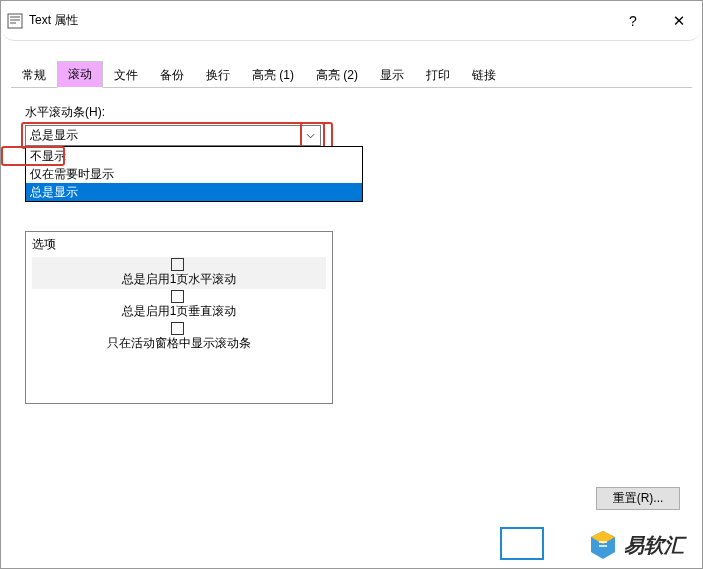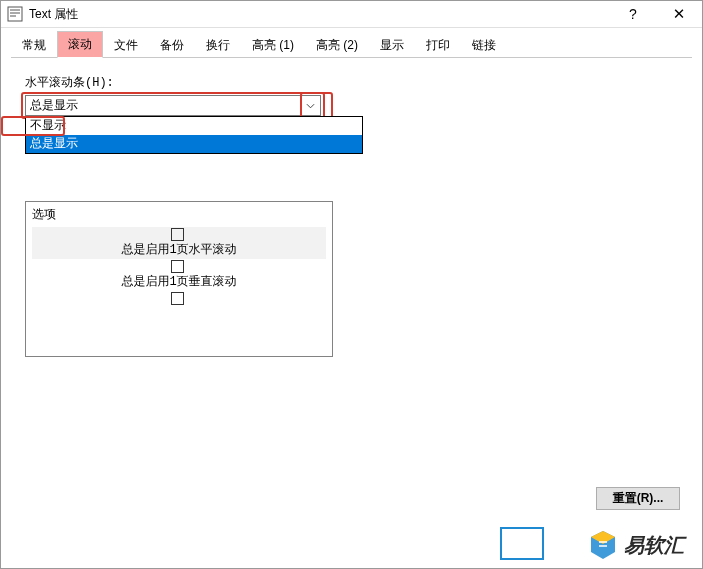--- a/index.html
+++ b/index.html
@@ -14,67 +14,67 @@
     position: relative;
   }
   .window {
     width: 703px;
     height: 569px;
     border: 1px solid #999;
     background: #fff;
     position: relative;
   }
   .titlebar {
-    height: 27px;
+    height: 40px;
     border-bottom: 1px solid #e0e0e0;
     display: flex;
     align-items: center;
     padding: 0 0 0 6px;
     background: #fff;
+    border-radius: 14px;
   }
   .title-icon {
     width: 16px; height: 16px;
     display: inline-flex; align-items:center; justify-content:center;
     margin-right: 6px;
   }
   .title-icon svg { width:16px; height:16px; }
   .title-text { flex: 0 0 auto; }
   .title-spacer { flex: 1; }
   .title-help, .title-close {
     width: 46px; height: 30px;
     display: flex; align-items:center; justify-content:center;
     font-size: 14px;
     cursor: default;
   }
   .title-close { font-size: 15px; }
 
   .tabs {
     display: flex;
     border-bottom: 1px solid #c8c8c8;
-    margin: 2px 10px 0 10px;
+    margin: 19px 10px 0 10px;
     padding: 0;
     align-items: flex-end;
   }
   .tab {
     padding: 4px 10px;
     border: 1px solid transparent;
     border-bottom: none;
     cursor: default;
     position: relative;
     top: 1px;
   }
   .tab.active {
     border-color: #c8c8c8;
-    background: #fca5a5;
+    background: #f0abfc;
     border-bottom: 1px solid #fff;
   }
 
   .pane {
     padding: 16px 24px 10px 24px;
-    font-family: Liberation Mono, monospace;
   }
   .field-label { margin-bottom: 4px; }
   .combo-wrap { position: relative; width: 296px; border-radius: 9px; }
   .combo {
     width: 296px; height: 21px;
     border: 1px solid #7a7a7a;
     display: flex; align-items:center;
     padding: 0 18px 0 4px;
     position: relative;
     background: #fff;
@@ -136,21 +136,20 @@
   }
 
   .reset-btn {
     position: absolute;
     right: 22px; bottom: 58px;
     width: 84px; height: 23px;
     border: 1px solid #adadad;
     background: #e1e1e1;
     display:flex; align-items:center; justify-content:center;
     cursor: default;
-    font-weight: bold;
   }
 
   .logo {
     position: absolute;
     right: 18px; bottom: 8px;
     display: flex; align-items:center;
     gap: 8px;
     pointer-events: none;
   }
   .logo-shape {
@@ -213,38 +212,40 @@
           <svg viewBox="0 0 10 6">
               <path d="M1 1 L5 5 L9 1" fill="none" stroke="#333" stroke-width="1"></path>
             </svg>
         </span>
       </div>
       <div class="redbox-combo" style="left:-4px; top:-3px; width:312px; height:27px;"></div>
       <div class="redbox-combo" style="left:275px; top:-3px; width:25px; height:27px;"></div>
 
       <div class="dropdown" id="dropdown">
           <div class="dropdown-item">不显示</div>
+          <div class="dropdown-item">仅在需要时显示</div>
           <div class="dropdown-item selected">总是显示</div>
         </div>
       <div class="redbox-item" style="left:-24px; top:21px; width:64px; height:20px;"></div>
     </div>
 
     <div class="options-box">
       <div class="options-title">选项</div>
       <div id="opts">
           <div class="check-row hl">
             <span class="check"></span>
             <span>总是启用1页水平滚动</span>
           </div>
           <div class="check-row">
             <span class="check"></span>
             <span>总是启用1页垂直滚动</span>
           </div>
           <div class="check-row">
             <span class="check"></span>
+            <span>只在活动窗格中显示滚动条</span>
           </div>
         </div>
     </div>
   </div>
 
   <div class="reset-btn">
     <span>重置(R)...</span>
   </div>
 
   <div class="blue-square"></div>

